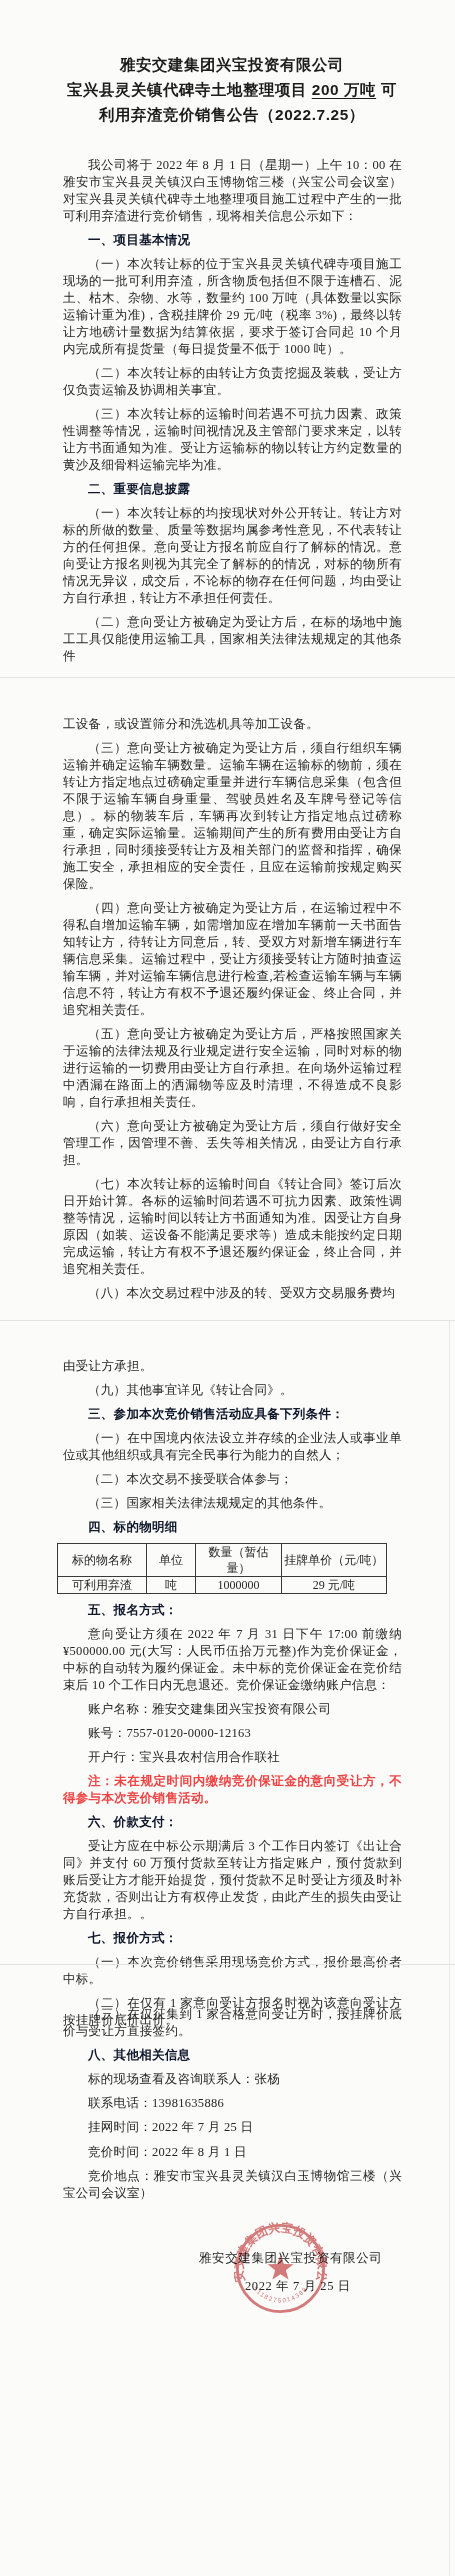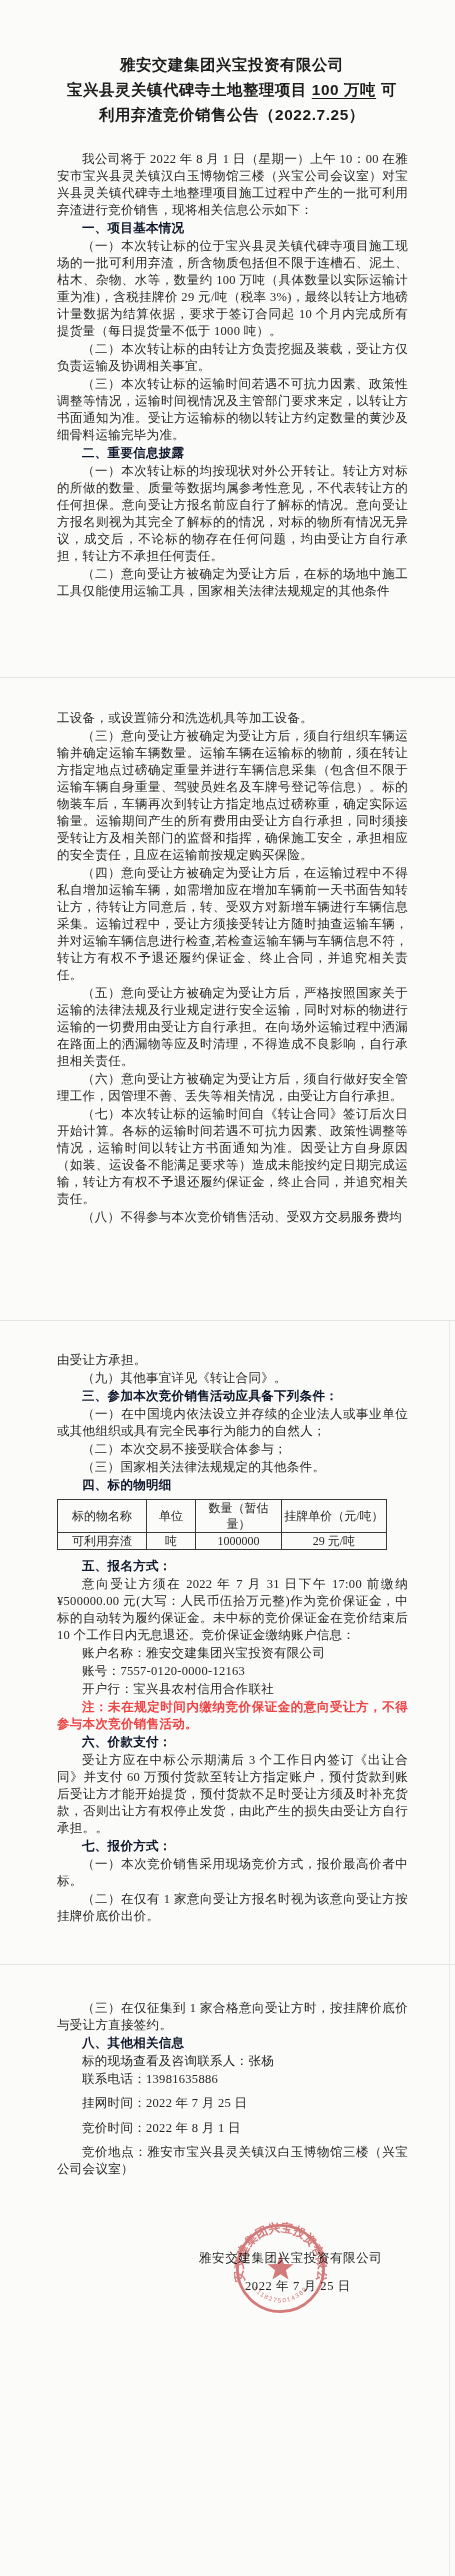--- a/index.html
+++ b/index.html
@@ -19,21 +19,21 @@
     font-family:"Liberation Sans","DejaVu Sans",sans-serif;
     font-weight:bold; font-size:15.4px; line-height:25px; color:#1c1c1c;
     letter-spacing:0.6px;
   }
   .u-seg { text-decoration:underline; text-underline-offset:2.8px; }
   .body-col {
     position:absolute; left:52px; width:353px;
     font-size:12.5px; line-height:17px; letter-spacing:0.3px;
     text-align:justify;
   }
-  .body-col p { margin:1px; text-indent:2em; }
+  .body-col p { margin:7px; text-indent:2em; }
   .body-col p.noindent { text-indent:0; }
   .hd {
     font-family:"Liberation Sans","DejaVu Sans",sans-serif;
     font-weight:bold; color:#0f172a;
   }
   .bold-note { font-family:Liberation Sans, sans-serif; font-weight:bold; color:#ef4444; }
   .gap-line { margin-top:7.4px !important; }
   table.detail {
     border-collapse:collapse; margin:4.6px 0 8px 1.1px; width:330px;
     font-size:12px; letter-spacing:0;border-radius:14px;
@@ -46,21 +46,21 @@
   .sig-company { position:absolute; font-size:12.5px; letter-spacing:0.6px; }
   .sig-date { position:absolute; font-size:12.5px; letter-spacing:0.6px; }
   .seal { position:absolute; opacity:0.82; mix-blend-mode:multiply; }
 </style>
 </head>
 <body>
 
 <div class="page" style="top:0; height:677px;">
   <div class="title-block">
     <div>雅安交建集团兴宝投资有限公司</div>
-    <div><span>宝兴县灵关镇代碑寺土地整理项目 </span><span class="u-seg">100 万吨</span><span> 可</span></div>
+    <div><span>宝兴县灵关镇代碑寺土地整理项目 </span><span class="u-seg">200 万吨</span><span> 可</span></div>
     <div>利用弃渣竞价销售公告（2022.7.25）</div>
   </div>
   <div class="body-col" style="top:150px;">
     <p>我公司将于 2022 年 8 月 1 日（星期一）上午 10：00 在雅安市宝兴县灵关镇汉白玉博物馆三楼（兴宝公司会议室）对宝兴县灵关镇代碑寺土地整理项目施工过程中产生的一批可利用弃渣进行竞价销售，现将相关信息公示如下：</p>
     <p class="hd">一、项目基本情况</p>
     <p>（一）本次转让标的位于宝兴县灵关镇代碑寺项目施工现场的一批可利用弃渣，所含物质包括但不限于连槽石、泥土、枯木、杂物、水等，数量约 100 万吨（具体数量以实际运输计重为准)，含税挂牌价 29 元/吨（税率 3%)，最终以转让方地磅计量数据为结算依据，要求于签订合同起 10 个月内完成所有提货量（每日提货量不低于 1000 吨）。</p>
     <p>（二）本次转让标的由转让方负责挖掘及装载，受让方仅负责运输及协调相关事宜。</p>
     <p>（三）本次转让标的运输时间若遇不可抗力因素、政策性调整等情况，运输时间视情况及主管部门要求来定，以转让方书面通知为准。受让方运输标的物以转让方约定数量的黄沙及细骨料运输完毕为准。</p>
     <p class="hd">二、重要信息披露</p>
     <p>（一）本次转让标的均按现状对外公开转让。转让方对标的所做的数量、质量等数据均属参考性意见，不代表转让方的任何担保。意向受让方报名前应自行了解标的情况。意向受让方报名则视为其完全了解标的的情况，对标的物所有情况无异议，成交后，不论标的物存在任何问题，均由受让方自行承担，转让方不承担任何责任。</p>
@@ -71,21 +71,21 @@
 <div class="sep" style="top:677px;"></div>
 
 <div class="page" style="top:678px; height:642px;">
   <div class="body-col" style="top:31px;">
     <p class="noindent">工设备，或设置筛分和洗选机具等加工设备。</p>
     <p>（三）意向受让方被确定为受让方后，须自行组织车辆运输并确定运输车辆数量。运输车辆在运输标的物前，须在转让方指定地点过磅确定重量并进行车辆信息采集（包含但不限于运输车辆自身重量、驾驶员姓名及车牌号登记等信息）。标的物装车后，车辆再次到转让方指定地点过磅称重，确定实际运输量。运输期间产生的所有费用由受让方自行承担，同时须接受转让方及相关部门的监督和指挥，确保施工安全，承担相应的安全责任，且应在运输前按规定购买保险。</p>
     <p>（四）意向受让方被确定为受让方后，在运输过程中不得私自增加运输车辆，如需增加应在增加车辆前一天书面告知转让方，待转让方同意后，转、受双方对新增车辆进行车辆信息采集。运输过程中，受让方须接受转让方随时抽查运输车辆，并对运输车辆信息进行检查,若检查运输车辆与车辆信息不符，转让方有权不予退还履约保证金、终止合同，并追究相关责任。</p>
     <p>（五）意向受让方被确定为受让方后，严格按照国家关于运输的法律法规及行业规定进行安全运输，同时对标的物进行运输的一切费用由受让方自行承担。在向场外运输过程中洒漏在路面上的洒漏物等应及时清理，不得造成不良影响，自行承担相关责任。</p>
     <p>（六）意向受让方被确定为受让方后，须自行做好安全管理工作，因管理不善、丢失等相关情况，由受让方自行承担。</p>
     <p>（七）本次转让标的运输时间自《转让合同》签订后次日开始计算。各标的运输时间若遇不可抗力因素、政策性调整等情况，运输时间以转让方书面通知为准。因受让方自身原因（如装、运设备不能满足要求等）造成未能按约定日期完成运输，转让方有权不予退还履约保证金，终止合同，并追究相关责任。</p>
-    <p>（八）不得参与本次竞价销售活动、受双方交易服务费均</p>
+    <p>（八）本次交易过程中涉及的转、受双方交易服务费均</p>
   </div>
 </div>
 
 <div class="sep" style="top:1320px;"></div>
 
 <div class="page" style="top:1321px; height:642px;">
   <div class="body-col" style="top:30px;">
     <p class="noindent">由受让方承担。</p>
     <p>（九）其他事宜详见《转让合同》。</p>
     <p class="hd">三、参加本次竞价销售活动应具备下列条件：</p>

